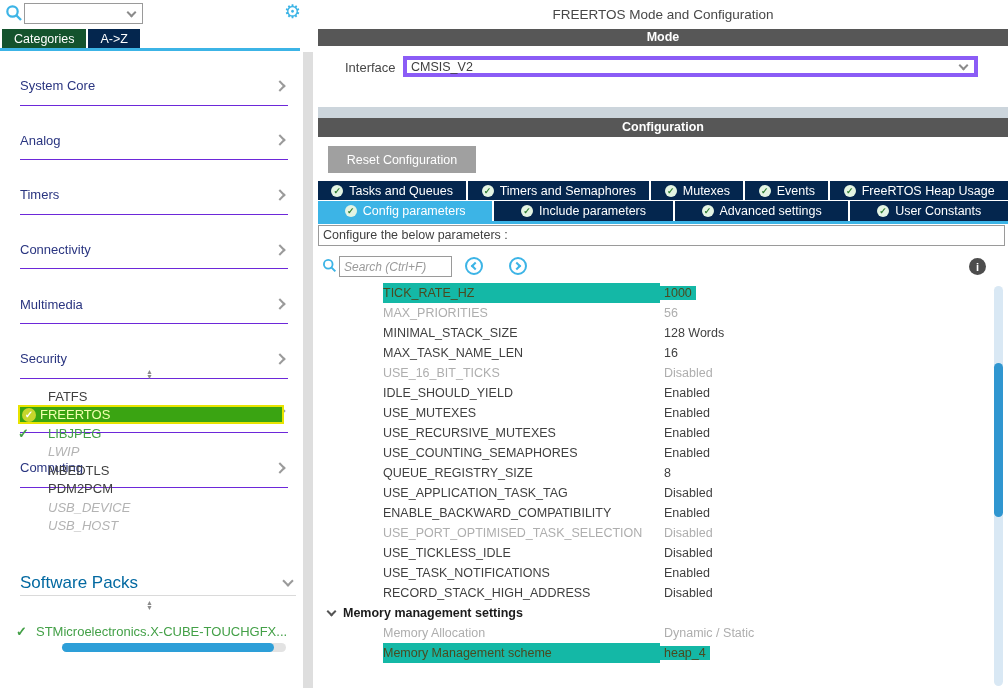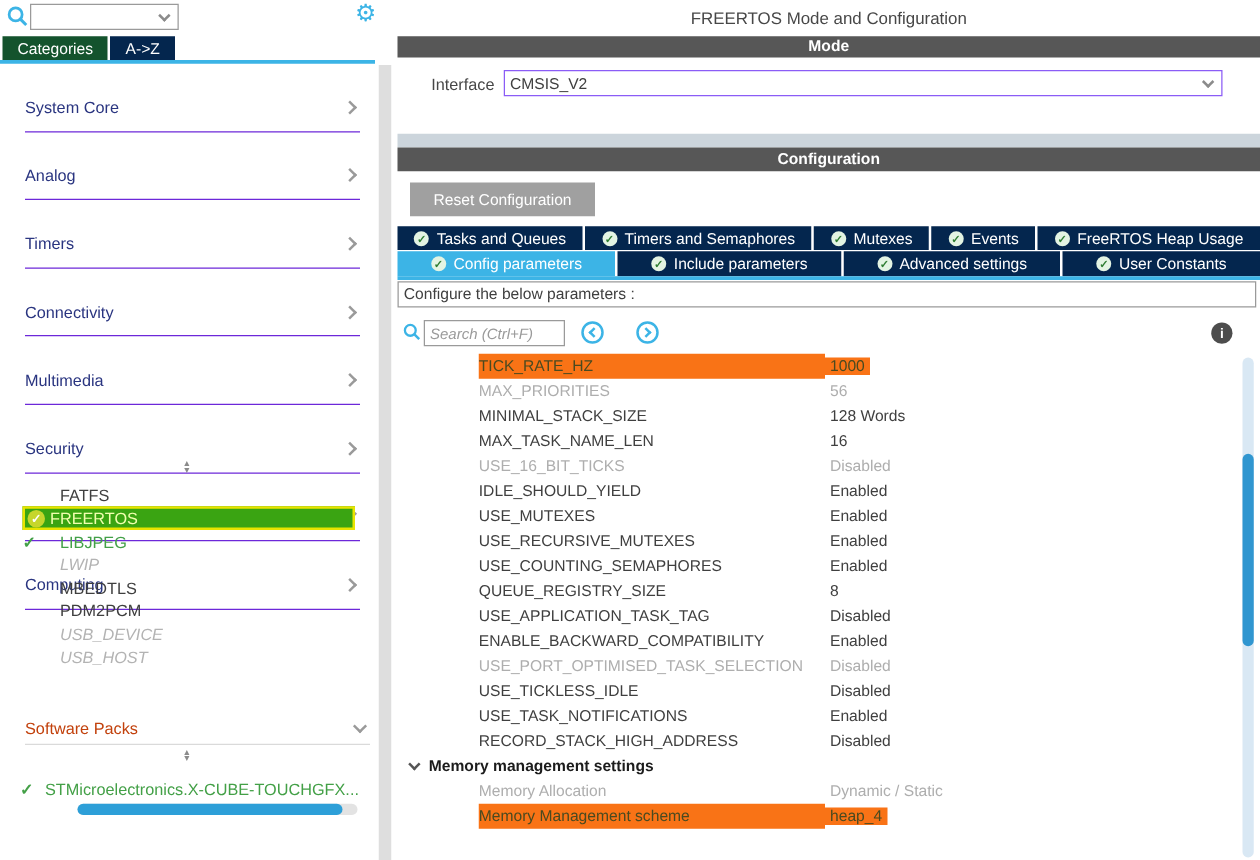--- a/index.html
+++ b/index.html
@@ -31,36 +31,36 @@
   .mwrow { height:18.4px; display:flex; align-items:center; padding-left:48px; position:relative; color:#3f3f3f; font-size:13px; cursor:default; }
   .mwrow .mw-badge-circle { display:none; }
   .mwrow .mw-check { display:none; }
   .mwrow.unavailable { color:#b3b3b3; font-style:italic; }
   .mwrow.enabled { color:#43a047; }
   .mwrow.enabled .mw-check { display:block; position:absolute; left:18px; color:#43a047; font-weight:bold; font-style:normal; }
   .mwrow.selected { margin-left:18px; width:266px; height:19px; padding:0 2px; background:#3aa412; border:2px solid #e8e400; color:#f2ffae; }
   .mwrow.selected .mw-badge-circle { display:flex; width:14px; height:14px; border-radius:50%; background:#c6d62c; color:#fff; font-size:10px; align-items:center; justify-content:center; margin-right:4px; font-weight:bold; }
 
   .sp-header { position:absolute; left:20px; top:570px; width:276px; height:26px; border-bottom:1px solid #dadada; display:flex; align-items:center; justify-content:space-between; cursor:default; }
-  .sp-header .sp-label { color:#c2410c; font-size:13px; }
+  .sp-header .sp-label { color:#0369a1; font-size:17px; }
   .sp-header .chev { transform:rotate(45deg); margin-top:-4px; }
   .sp-item { position:absolute; left:0; top:622px; width:296px; height:18px; display:flex; align-items:center; color:#43a047; font-size:13px; white-space:nowrap; overflow:hidden; cursor:default; }
   .sp-item .mw-check2 { position:absolute; left:16px; color:#43a047; font-weight:bold; }
   .sp-item .sp-item-label { padding-left:36px; }
 
   .lp-hscroll-track { position:absolute; left:62px; top:643px; width:224px; height:9px; background:#e3e3e3; border-radius:5px; }
   .lp-hscroll-thumb { position:absolute; left:0; top:0; width:212px; height:9px; background:#2d9fd8; border-radius:5px; }
   .lp-vscroll-track { position:absolute; left:303px; top:52px; width:10px; height:636px; background:#dedede; }
 
   
   .right-panel { position:absolute; left:318px; top:0; width:690px; height:688px; background:#fff; }
   .rp-title { position:absolute; top:7px; width:100%; text-align:center; font-size:13.5px; color:#474747; }
   .mode-bar { position:absolute; top:29px; left:0; width:690px; height:17px; background:#575757; color:#fff; font-weight:bold; font-size:12.5px; text-align:center; line-height:17px; }
   .iface-label { position:absolute; left:27px; top:60px; font-size:13px; color:#474747; }
-  .iface-select { position:absolute; left:85px; top:56px; width:575px; height:21px; border:1px solid #8b5cf6; display:flex; align-items:center; background:#fff; cursor:default; }
+  .iface-select { position:absolute; left:85px; top:56px; width:575px; height:21px; border:4px solid #8b5cf6; display:flex; align-items:center; background:#fff; cursor:default; }
   .iface-select .iface-value { flex:1; padding-left:4px; font-size:12.5px; color:#3f3f3f; }
   .gap-band { position:absolute; top:107px; left:0; width:690px; height:11px; background:#ccd5dc; }
   .config-bar { position:absolute; top:118px; left:0; width:690px; height:19px; background:#575757; color:#fff; font-weight:bold; font-size:12.5px; text-align:center; line-height:19px; }
   .reset-btn { position:absolute; left:10px; top:146px; width:148px; height:27px; background:#a0a0a0; color:#fff; font-size:12.5px; display:flex; align-items:center; justify-content:center; border:none; cursor:default; }
 
   .tabs-row { position:absolute; left:0; width:690px; display:flex; gap:2px; }
   .tabs1 { top:181px; height:19px; }
   .tabs2 { top:201px; height:20px; }
   .cfgtab { flex:1 1 auto; background:#04264E; color:#fff; font-size:12.5px; display:flex; align-items:center; justify-content:center; gap:6px; white-space:nowrap; padding:0 8px; cursor:default; }
   .cfgtab.active { background:#3CB4E6; }
@@ -80,21 +80,21 @@
   .info-icon { position:absolute; left:651px; top:258px; width:17px; height:17px; border-radius:50%; background:#4d4d4d; color:#fff; font-size:11px; font-weight:bold; display:flex; align-items:center; justify-content:center; cursor:default; }
 
   .params { position:absolute; left:0; top:283px; width:676px; }
   .prow { height:20px; display:flex; align-items:center; font-size:12.5px; cursor:default; }
   .prow.param { padding-left:65px; }
   .prow .plabel { flex:0 0 277px; white-space:nowrap; overflow:hidden; }
   .prow .pvalue { white-space:nowrap; padding:0 4px; }
   .prow.normal { color:#3f3f3f; }
   .prow.dim { color:#aeaeae; }
   .prow.highlight { color:#4a4a20; }
-  .prow.highlight .plabel, .prow.highlight .pvalue { background:#f97316; }
+  .prow.highlight .plabel, .prow.highlight .pvalue { background:#14b8a6; }
   .prow.highlight .plabel { align-self:stretch; display:flex; align-items:center; }
   .prow.group { padding-left:10px; color:#1c1c1c; font-weight:600; }
   .prow.group .gchev { width:7px; height:7px; border-right:2px solid #555; border-bottom:2px solid #555; transform:rotate(45deg); margin:-3px 8px 0 0; }
 
   .rp-vscroll-track { position:absolute; left:676px; top:286px; width:9px; height:400px; background:#d9e8f4; border-radius:5px; }
   .rp-vscroll-thumb { position:absolute; left:676px; top:363px; width:9px; height:154px; background:#3096d0; border-radius:5px; }
 </style>
 </head>
 <body>
 

